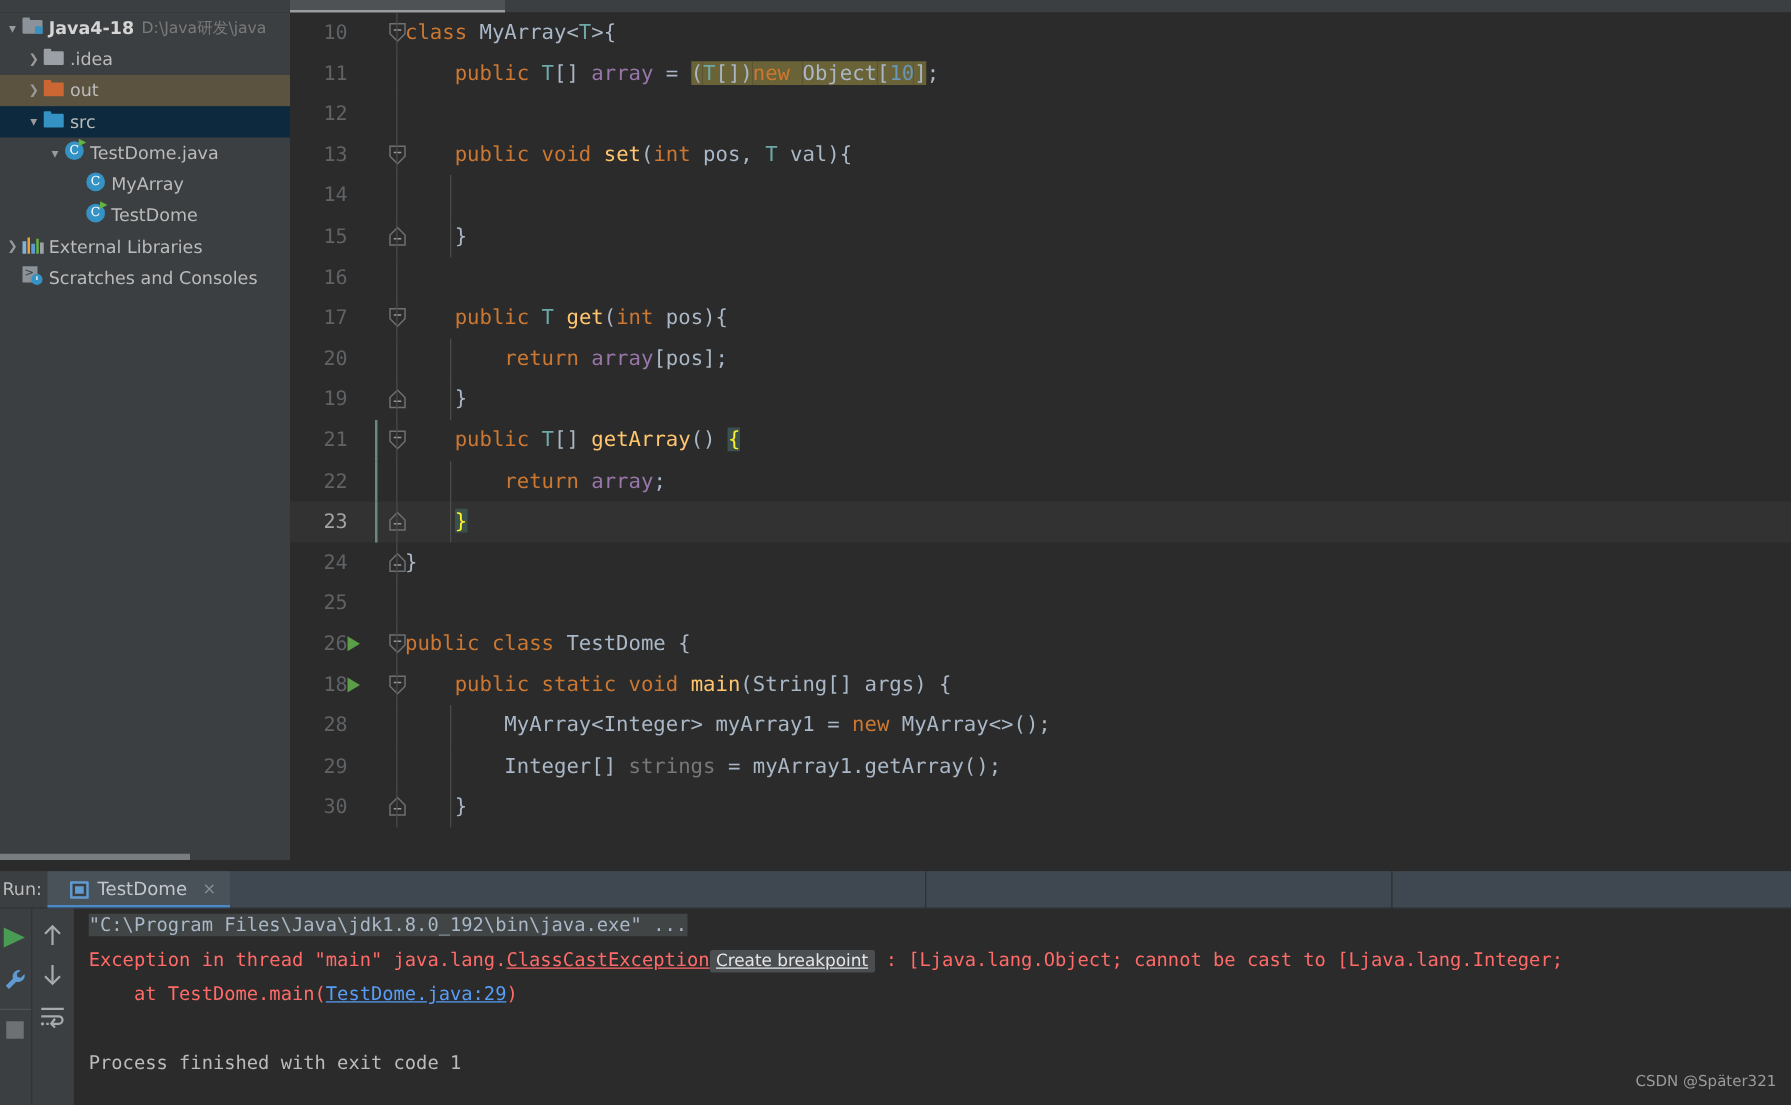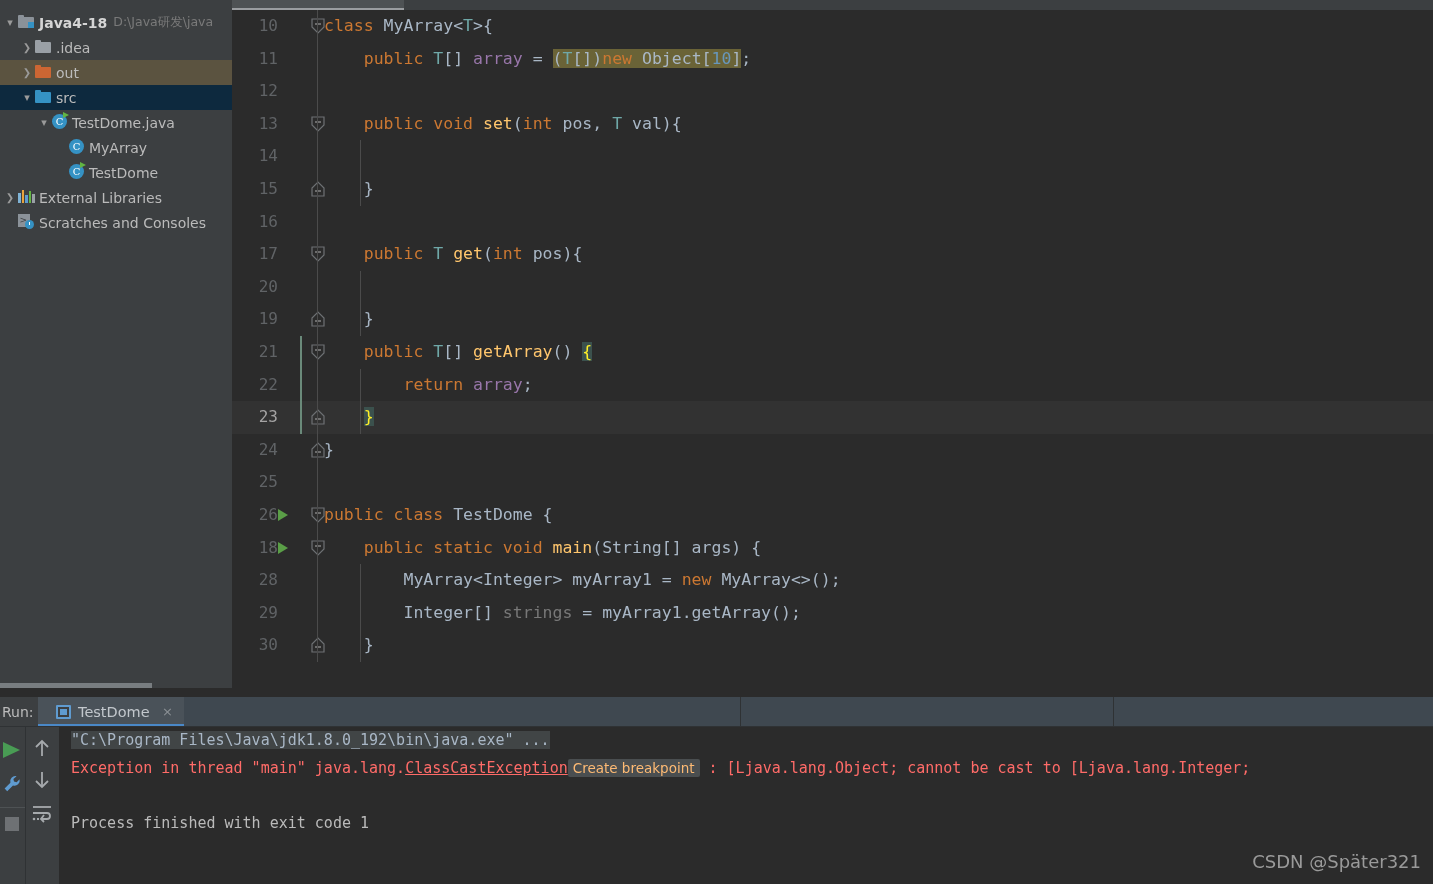--- a/index.html
+++ b/index.html
@@ -234,28 +234,29 @@
   .cline {
     position: relative; height: 27.5px; line-height: 27.5px; white-space: pre;
     padding-left: 12px;
   }
   .c-cmd { color: #a9b7c6; background: #414546; display: inline; }
   .c-err { color: #ff6b68; }
   .c-link-blue { color: #589df6; text-decoration: underline; }
   .c-uline { color: #ff6b68; text-decoration: underline; }
   .c-out { color: #bbbbbb; }
   .c-bp {
-    color: #fdba74; background: #4a4e50; font-size: 13.5px;
+    color: #e5e5e5; background: #4a4e50; font-size: 13.5px;
     padding: 1px 5px; border-radius: 2px;
     font-family: "DejaVu Sans", "Liberation Sans", sans-serif;
+    text-decoration: underline;
   }
 
   .watermark {
     position: absolute; right: 12px; bottom: 12px;
-    color: #9a9a9a; font-size: 18px;
+    color: #9a9a9a; font-size: 12px;
     font-family: "DejaVu Sans", "Liberation Sans", sans-serif;
   }
   svg { display: block; }
 </style>
 </head>
 <body>
 
 <div id="app">
 
   <div class="top-strip-left"></div>
@@ -340,21 +341,21 @@
         <div class="code-line"><span class="ln">14</span><span class="vline" style="left: 85px; top: 0px; height: 33px;"></span><span class="vline" style="left: 128px; top: 0px; height: 33px;"></span></div>
         <div class="code-line"><span class="ln">15</span><span class="gutter-fold"><svg width="20" height="33" viewBox="0 0 20 33">
               <path d="M4 23 h12 v-8 l-6 -6 l-6 6 z" fill="none" stroke="#6e7174" stroke-width="1.2"></path>
               <line x1="7" y1="18" x2="13" y2="18" stroke="#9a9a9a" stroke-width="1.2"></line>
             </svg></span><span class="vline" style="left: 85px; top: 0px; height: 33px;"></span><span class="vline" style="left: 128px; top: 0px; height: 33px;"></span><span class="code-text"><span class="plain">    }</span></span></div>
         <div class="code-line"><span class="ln">16</span><span class="vline" style="left: 85px; top: 0px; height: 33px;"></span><span class="code-text"></span></div>
         <div class="code-line"><span class="ln">17</span><span class="gutter-fold"><svg width="20" height="33" viewBox="0 0 20 33">
               <path d="M4 9 h12 v8 l-6 6 l-6 -6 z" fill="none" stroke="#6e7174" stroke-width="1.2"></path>
               <line x1="7" y1="14" x2="13" y2="14" stroke="#9a9a9a" stroke-width="1.2"></line>
             </svg></span><span class="vline" style="left: 85px; top: 0px; height: 33px;"></span><span class="code-text"><span class="plain">    </span><span class="kw">public </span><span class="tparam">T </span><span class="meth">get</span><span class="plain">(</span><span class="kw">int </span><span class="plain">pos){</span></span></div>
-        <div class="code-line"><span class="ln">20</span><span class="vline" style="left: 85px; top: 0px; height: 33px;"></span><span class="vline" style="left: 128px; top: 0px; height: 33px;"></span></div>
+        <div class="code-line"><span class="ln">20</span><span class="vline" style="left: 85px; top: 0px; height: 33px;"></span><span class="vline" style="left: 128px; top: 0px; height: 33px;"></span><span class="code-text"><span class="plain">        </span><span class="kw">return </span><span class="field">array</span><span class="plain">[pos];</span></span></div>
         <div class="code-line"><span class="ln">19</span><span class="gutter-fold"><svg width="20" height="33" viewBox="0 0 20 33">
               <path d="M4 23 h12 v-8 l-6 -6 l-6 6 z" fill="none" stroke="#6e7174" stroke-width="1.2"></path>
               <line x1="7" y1="18" x2="13" y2="18" stroke="#9a9a9a" stroke-width="1.2"></line>
             </svg></span><span class="vline" style="left: 85px; top: 0px; height: 33px;"></span><span class="vline" style="left: 128px; top: 0px; height: 33px;"></span><span class="code-text"><span class="plain">    }</span></span></div>
         <div class="code-line"><span class="ln">21</span><span class="gutter-fold"><svg width="20" height="33" viewBox="0 0 20 33">
               <path d="M4 9 h12 v8 l-6 6 l-6 -6 z" fill="none" stroke="#6e7174" stroke-width="1.2"></path>
               <line x1="7" y1="14" x2="13" y2="14" stroke="#9a9a9a" stroke-width="1.2"></line>
             </svg></span><span class="vline" style="left: 85px; top: 0px; height: 33px;"></span><span class="vline teal" style="left: 68px; top: 0px; height: 33px;"></span><span class="code-text"><span class="plain">    </span><span class="kw">public </span><span class="tparam">T</span><span class="plain">[] </span><span class="meth">getArray</span><span class="plain">() </span><span class="brace-match">{</span></span></div>
         <div class="code-line"><span class="ln">22</span><span class="vline" style="left: 85px; top: 0px; height: 33px;"></span><span class="vline teal" style="left: 68px; top: 0px; height: 33px;"></span><span class="vline" style="left: 128px; top: 0px; height: 33px;"></span><span class="code-text"><span class="plain">        </span><span class="kw">return </span><span class="field">array</span><span class="plain">;</span></span></div>
         <div class="code-line current"><span class="ln">23</span><span class="gutter-fold"><svg width="20" height="33" viewBox="0 0 20 33">
@@ -447,20 +448,21 @@
           <line x1="6" y1="16" x2="8" y2="16" stroke="#a6aaad" stroke-width="1.8"></line>
         </svg>
       </div>
 
     </div>
 
     <div class="console">
       <div id="console-lines">
           <div class="cline"><span class="c-cmd">"C:\Program Files\Java\jdk1.8.0_192\bin\java.exe" ...</span></div>
           <div class="cline"><span class="c-err">Exception in thread "main" java.lang.</span><span class="c-uline">ClassCastException</span><span class="c-bp">Create breakpoint</span><span class="c-err"> : [Ljava.lang.Object; cannot be cast to [Ljava.lang.Integer;</span></div>
+          <div class="cline"><span class="c-err">    at TestDome.main(</span><span class="c-link-blue">TestDome.java:29</span><span class="c-err">)</span></div>
           <div class="cline">&nbsp;</div>
           <div class="cline"><span class="c-out">Process finished with exit code 1</span></div>
         </div>
     </div>
   </div>
 
   <span class="watermark">CSDN @Später321</span>
 </div>
 
 </body></html>

